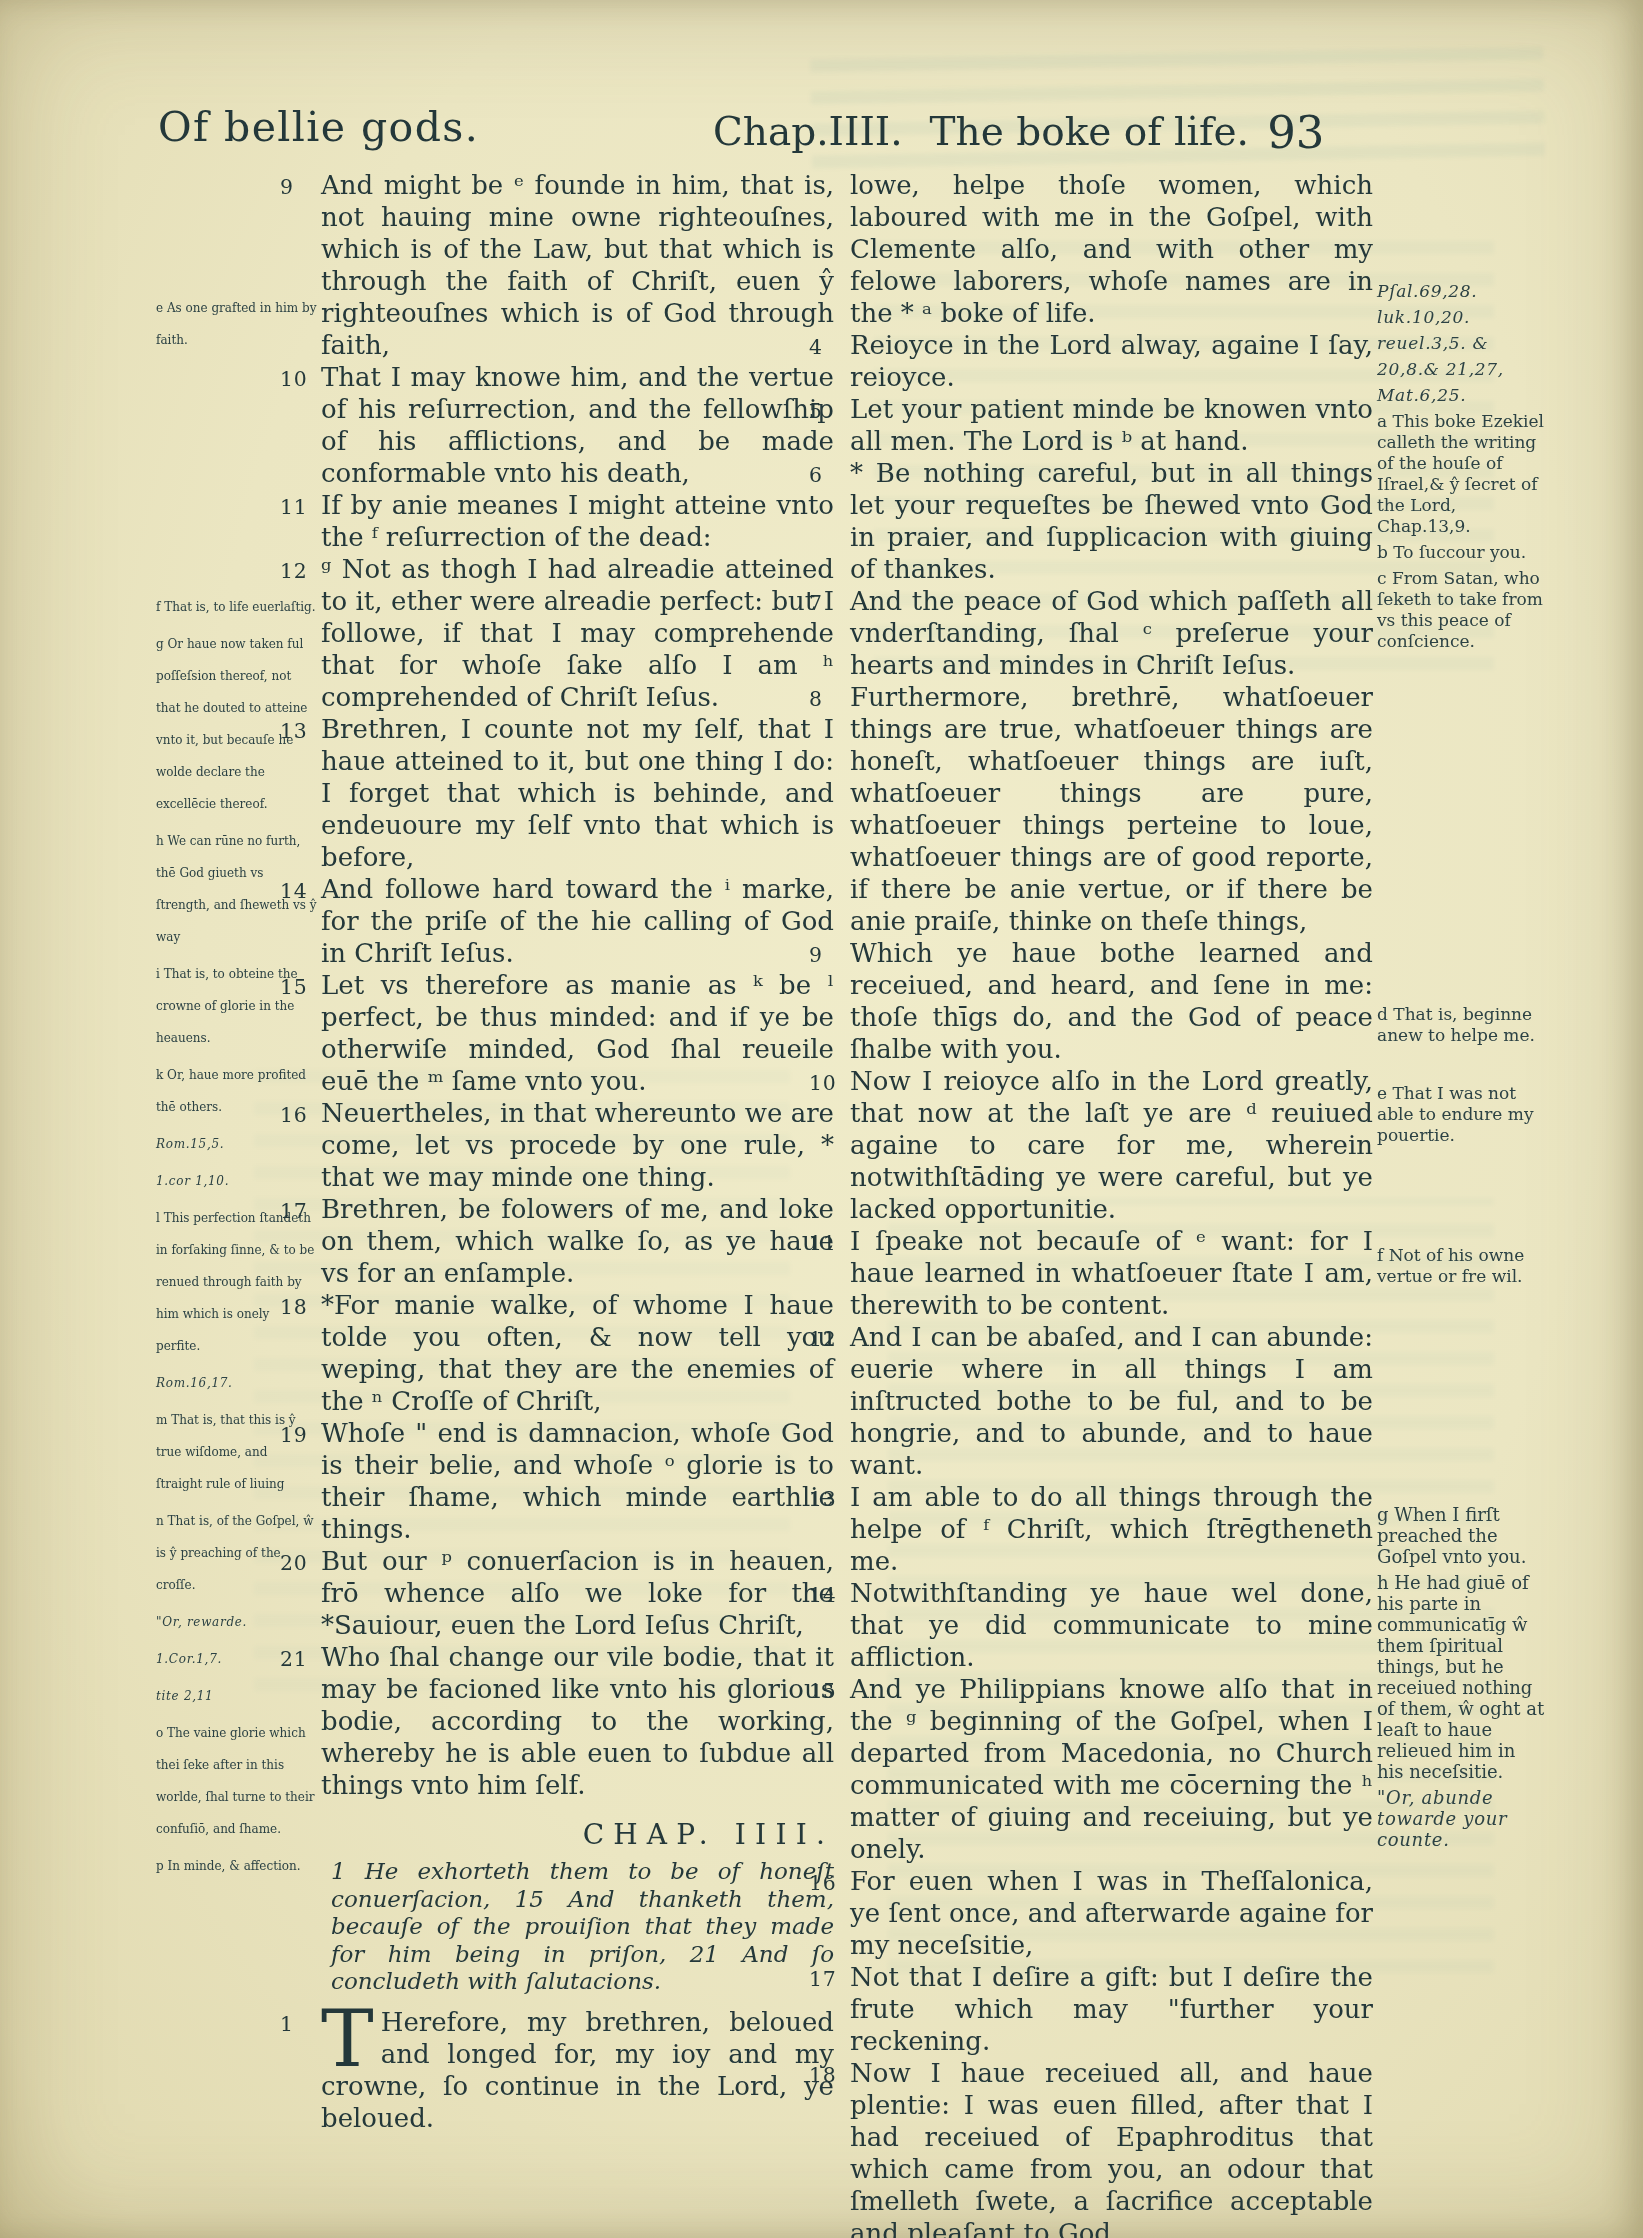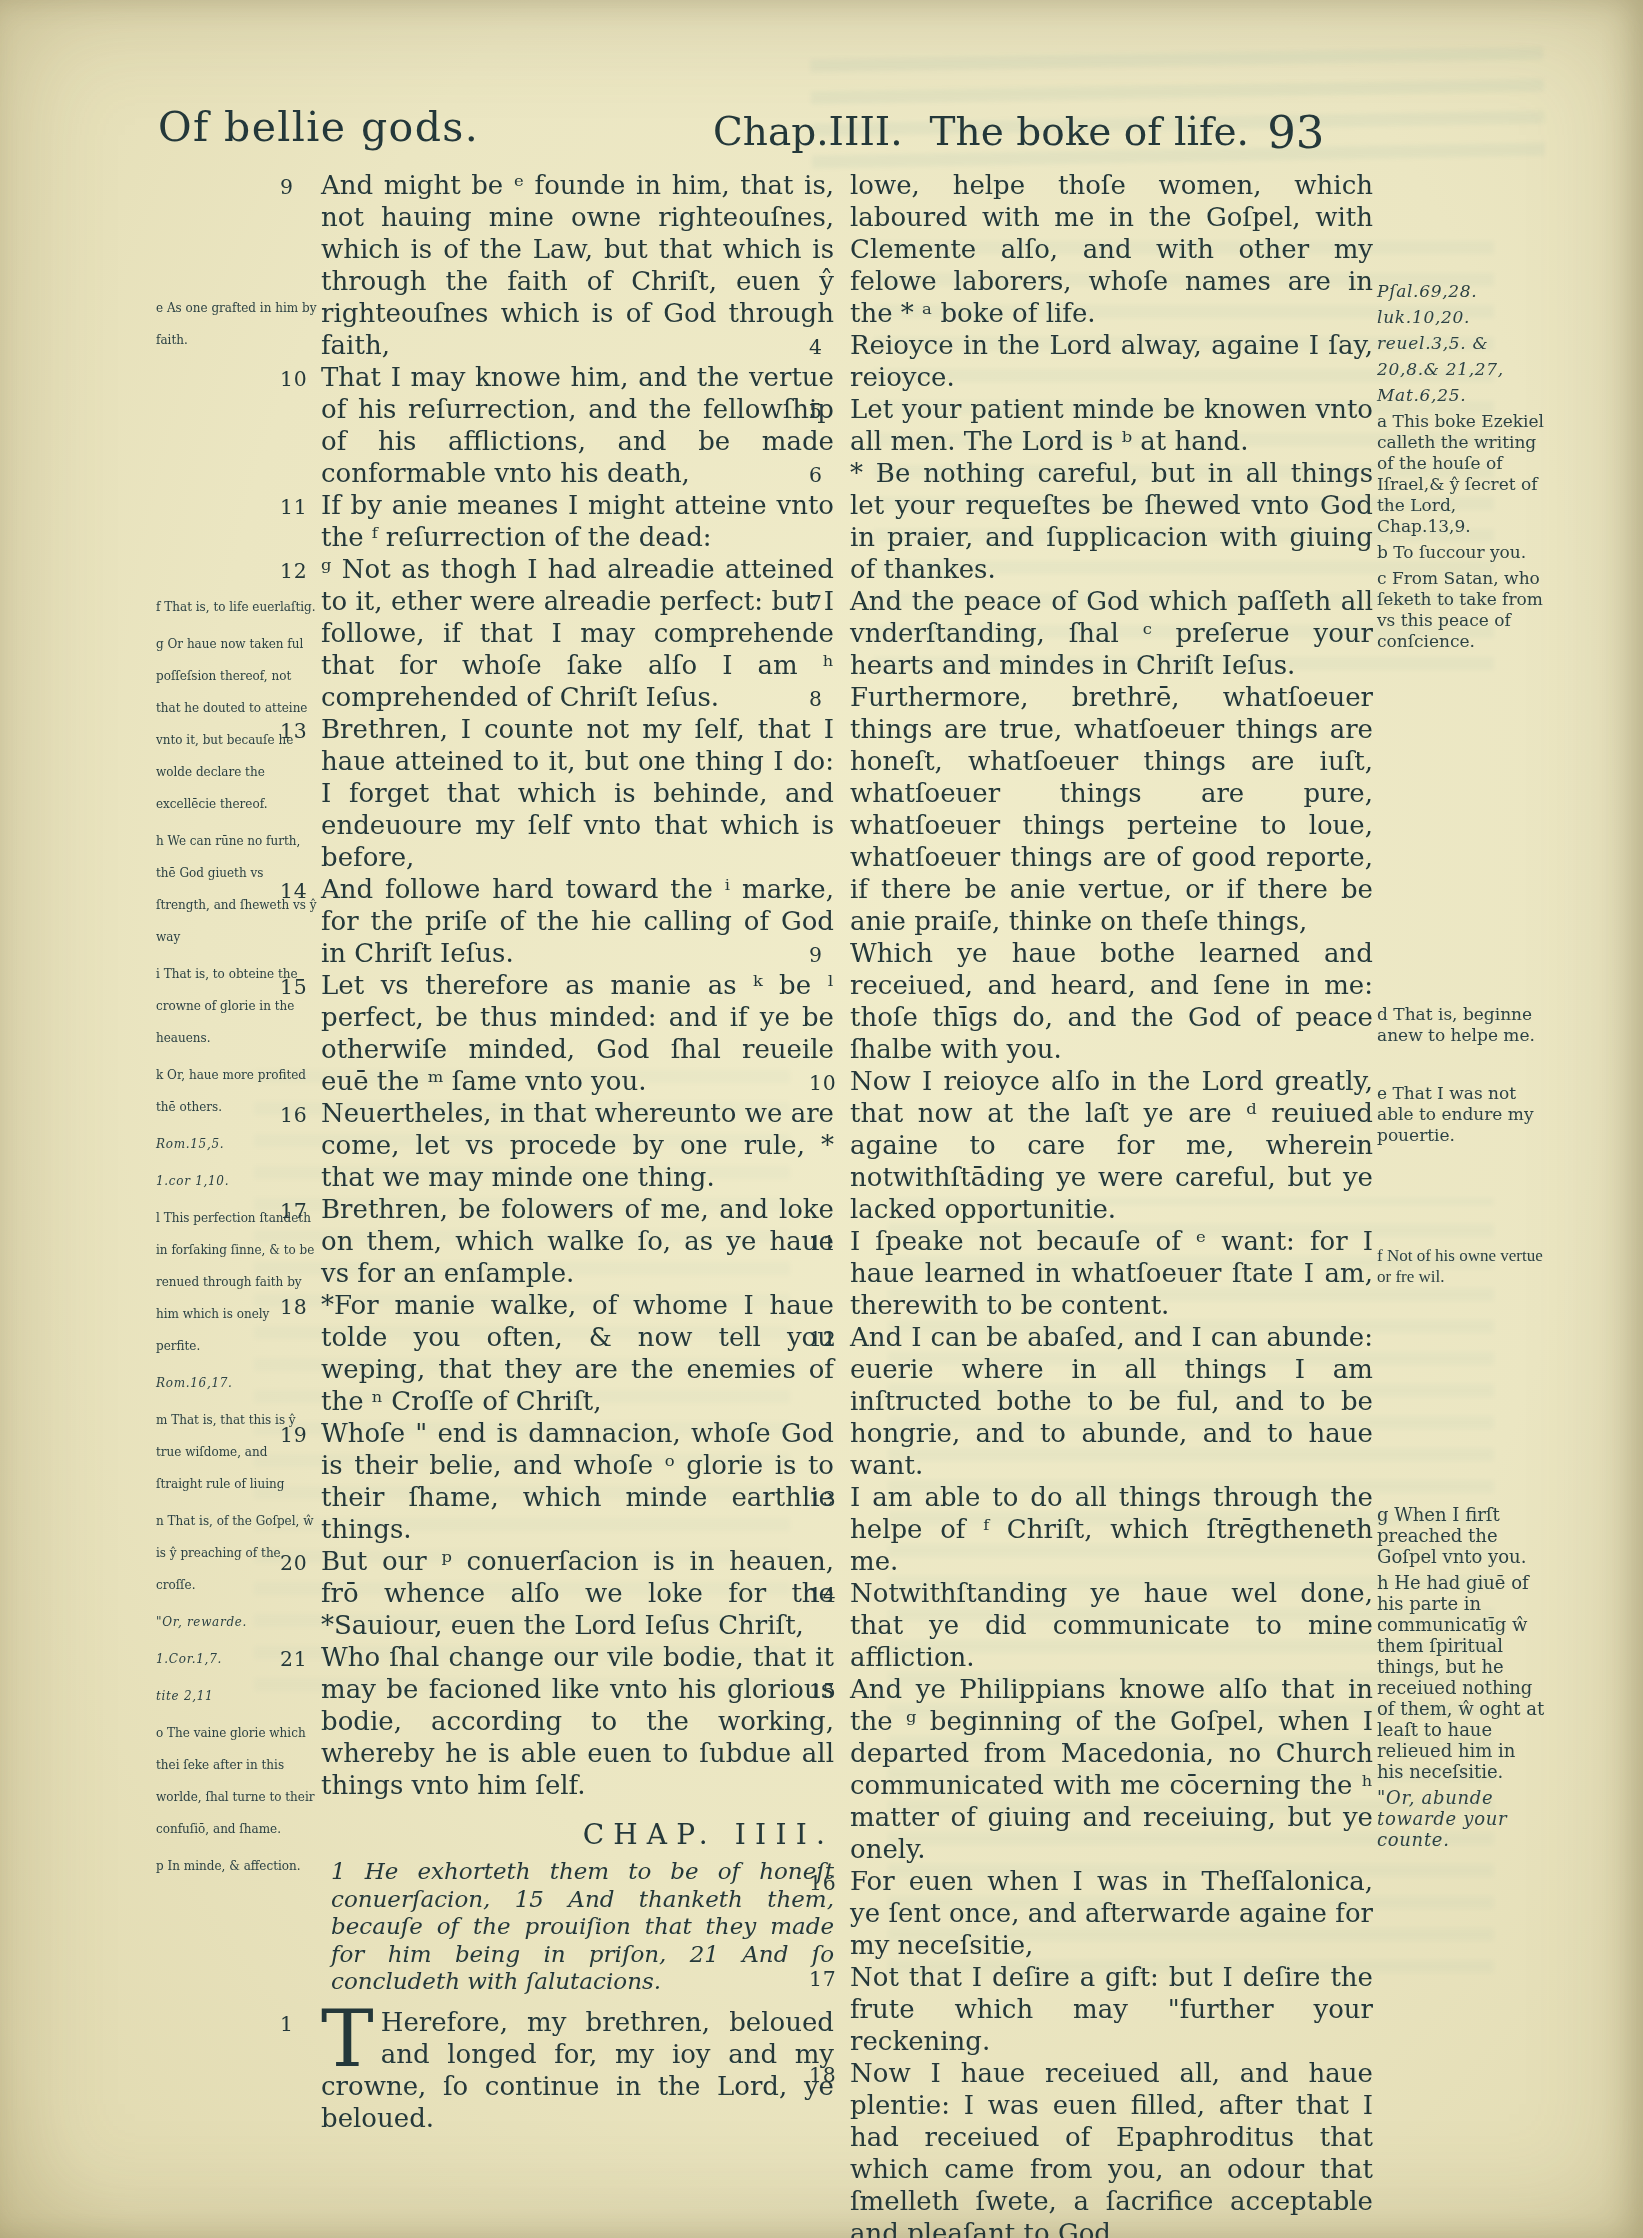--- a/index.html
+++ b/index.html
@@ -137,21 +137,21 @@
       <div class="mnote it">reuel.3,5. &amp;</div>
       <div class="mnote it">20,8.&amp; 21,27,</div>
       <div class="mnote it">Mat.6,25.</div>
       <div class="mnote">a This boke Ezekiel calleth the writing of the houſe of Iſrael,&amp; ŷ ſecret of the Lord, Chap.13,9.</div>
       <div class="mnote">b To ſuccour you.</div>
       <div class="mnote">c From Satan, who ſeketh to take from vs this peace of conſcience.</div>
     </div>
   <div class="margin-notes right-mid" id="rm-mid">
       <div class="mnote">d That is, beginne anew to helpe me.</div>
       <div class="mnote" style="margin-top: 37px;">e That I was not able to endure my pouertie.</div>
-      <div class="mnote" style="margin-top: 99px; font-family: Liberation Serif, serif;">f Not of his owne vertue or fre wil.</div>
+      <div class="mnote" style="margin-top: 99px;">f Not of his owne vertue or fre wil.</div>
     </div>
   <div class="margin-notes right-bot" id="rm-bot">
       <div class="mnote">g When I firſt preached the Goſpel vnto you.</div>
       <div class="mnote">h He had giuē of his parte in communicatīg ŵ them ſpiritual things, but he receiued nothing of them, ŵ oght at leaſt to haue relieued him in his neceſsitie.</div>
       <div class="mnote it">"Or, abunde towarde your counte.</div>
     </div>
 
 </div>
 
 

